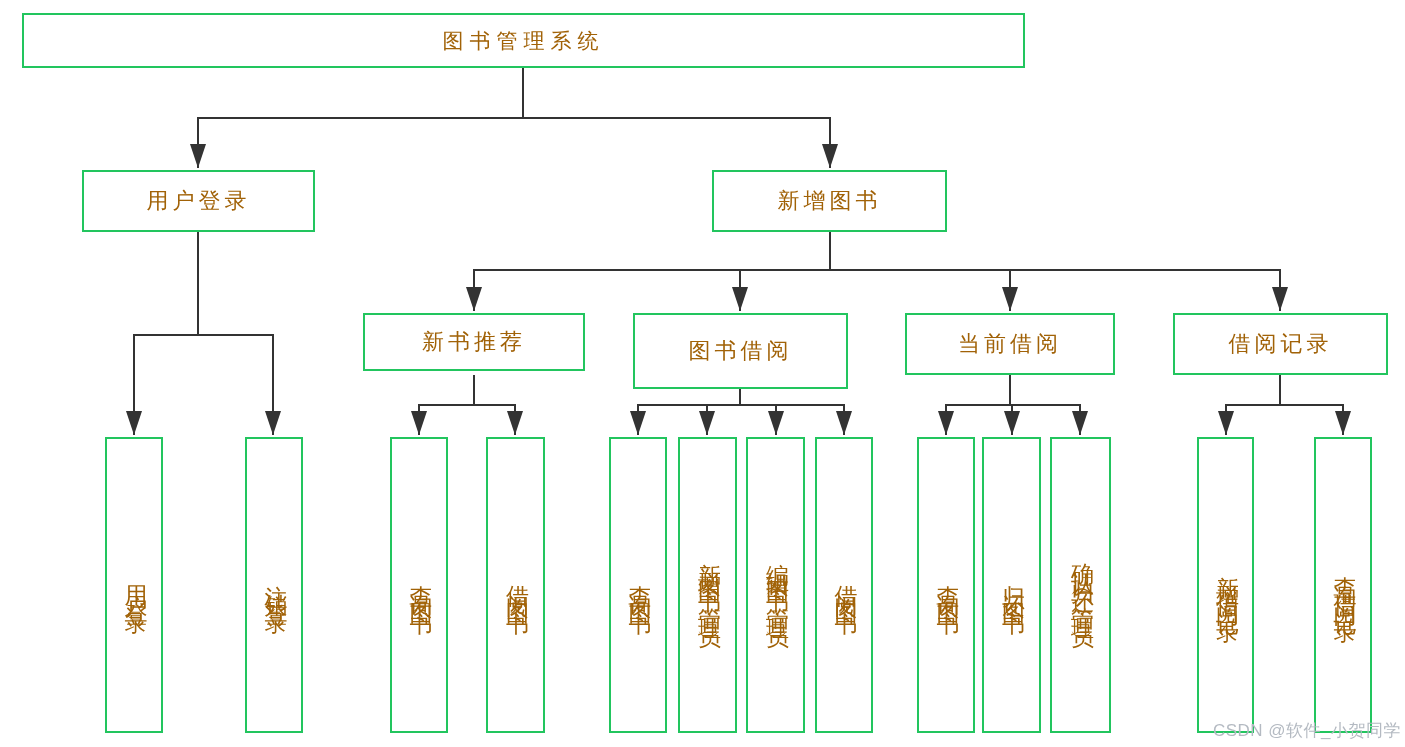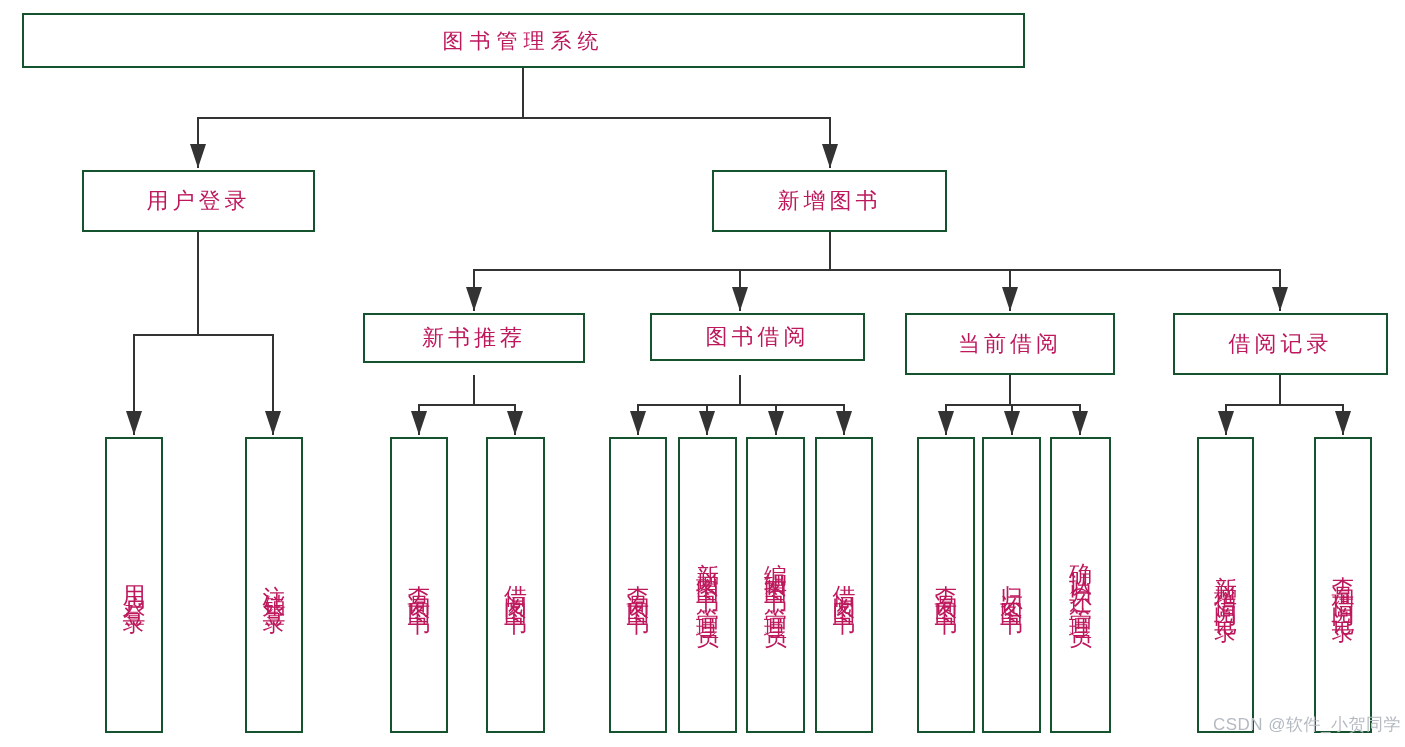--- a/index.html
+++ b/index.html
@@ -3,32 +3,32 @@
 <meta charset="utf-8">
 <style>
   html,body{margin:0;padding:0;background:#ffffff;}
   .canvas{
     position:relative;width:1405px;height:747px;background:#ffffff;overflow:hidden;
     font-family:"Liberation Sans","DejaVu Sans",sans-serif;color:#333333;
   }
   svg.wires{position:absolute;left:0;top:0;}
   .node{
     position:absolute;box-sizing:border-box;
-    border:2px solid #14532d;background:#ffffff;
+    border:2px solid #22c55e;background:#ffffff;
     display:flex;align-items:center;justify-content:center;
     font-size:22px;letter-spacing:4px;white-space:nowrap;
-    color:#be185d;z-index:2;
+    color:#a16207;z-index:2;font-family:Liberation Mono, monospace;
   }
   .node.root{font-size:21px;letter-spacing:6px;}
   .node.leaf{
     writing-mode:vertical-rl;text-orientation:mixed;
     font-size:23px;letter-spacing:9px;line-height:1;
   }
   .watermark{
-    position:absolute;right:4px;bottom:11px;z-index:3;
+    position:absolute;right:4px;bottom:5px;z-index:3;
     font-size:17px;color:#b4bac2;letter-spacing:0.5px;
   }
 </style>
 </head>
 <body>
 
 <div class="canvas">
 
   <svg class="wires" width="1405" height="747" viewBox="0 0 1405 747">
     <defs>
@@ -92,22 +92,22 @@
         <path d="M1343,405 V435" marker-end="url(#arw)"></path>
       </g>
     </g>
   </svg>
 
   <div class="node root" style="left:22px;top:13px;width:1003px;height:55px;">图书管理系统</div>
 
   <div class="node" style="left:82px;top:170px;width:233px;height:62px;">用户登录</div>
   <div class="node" style="left:712px;top:170px;width:235px;height:62px;">新增图书</div>
 
-  <div class="node" style="left:363px;top:313px;width:222px;height:50px;">新书推荐</div>
-  <div class="node" style="left:633px;top:313px;width:215px;height:48px;margin-left:17px;">图书借阅</div>
+  <div class="node" style="left:363px;top:313px;width:222px;height:58px;">新书推荐</div>
+  <div class="node" style="left:633px;top:313px;width:215px;height:76px;">图书借阅</div>
   <div class="node" style="left:905px;top:313px;width:210px;height:62px;text-align:right;">当前借阅</div>
   <div class="node" style="left:1173px;top:313px;width:215px;height:62px;">借阅记录</div>
 
   <div class="node leaf" style="left:105px;top:437px;width:58px;height:296px;">用户登录</div>
   <div class="node leaf" style="left:245px;top:437px;width:58px;height:296px;">注销登录</div>
 
   <div class="node leaf" style="left:390px;top:437px;width:58px;height:296px;">查询图书</div>
   <div class="node leaf" style="left:486px;top:437px;width:59px;height:296px;">借阅图书</div>
 
   <div class="node leaf" style="left:609px;top:437px;width:58px;height:296px;">查询图书</div>

